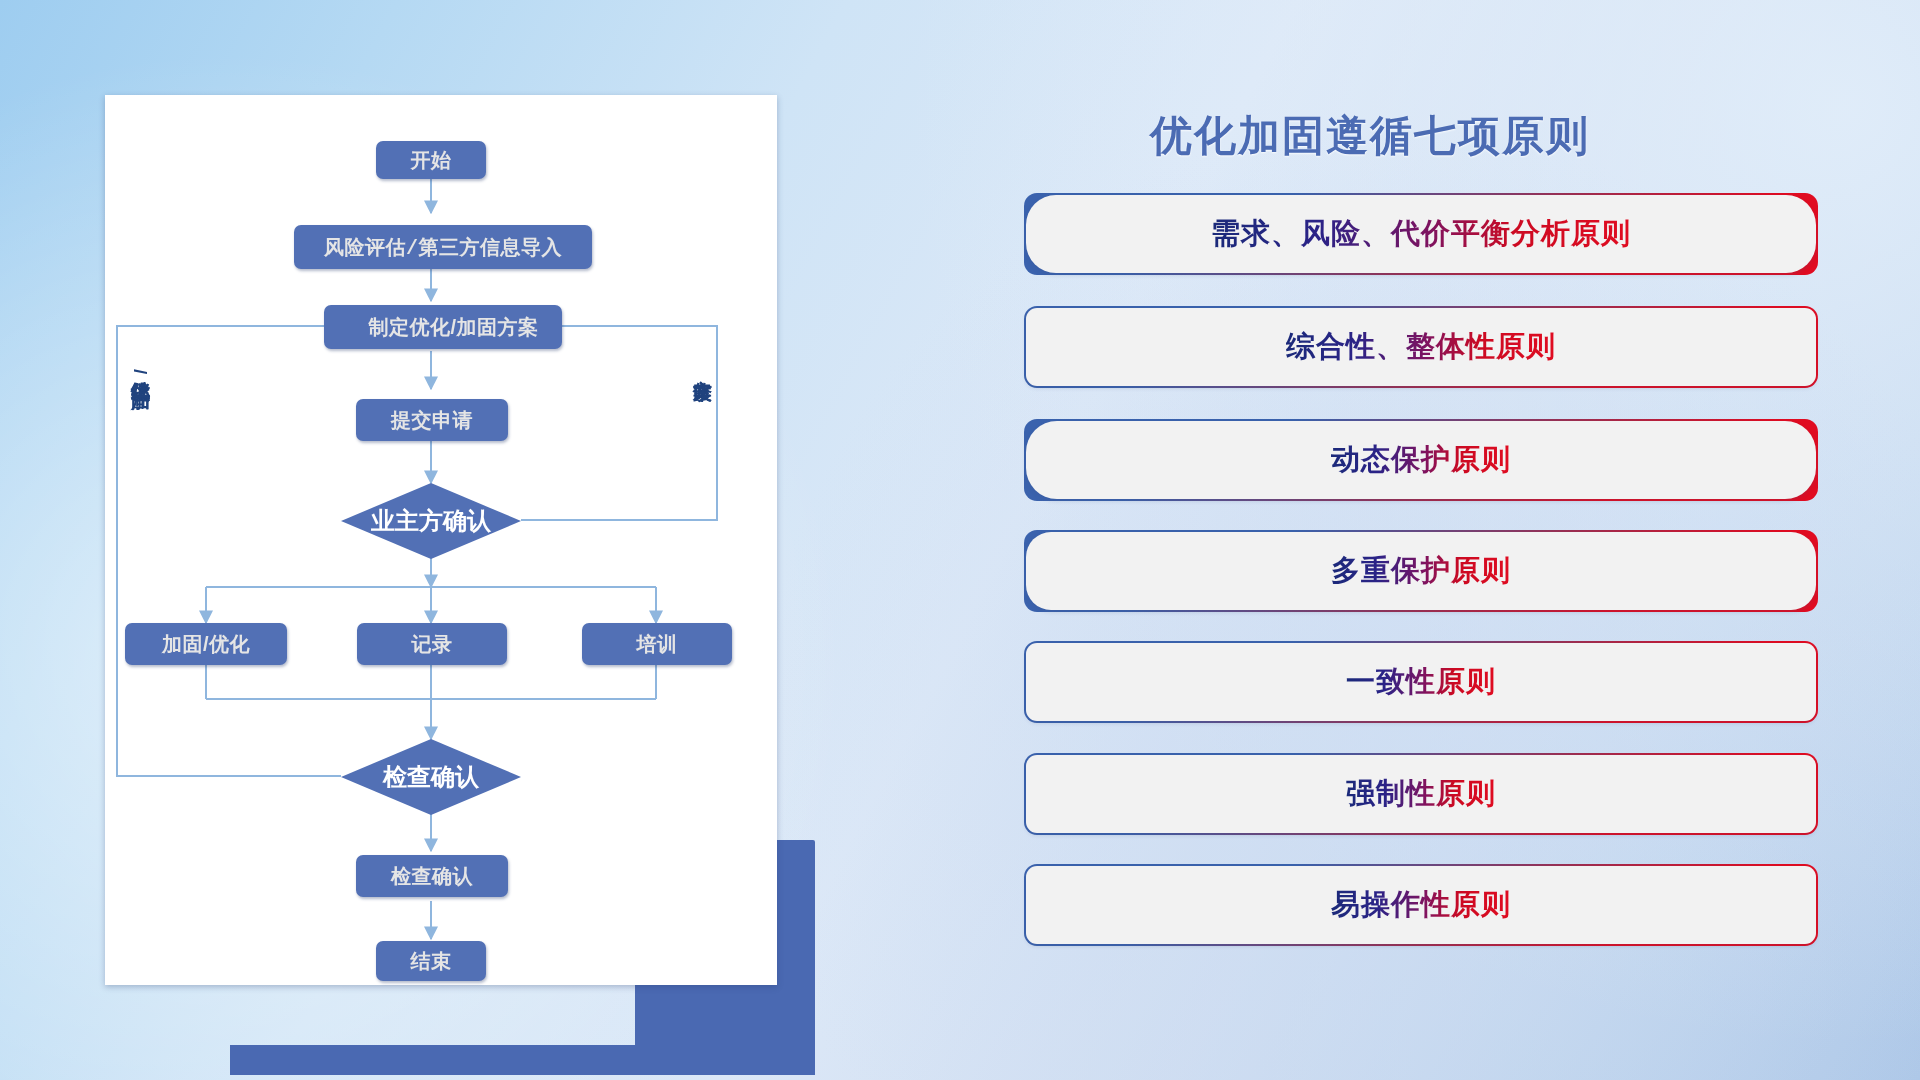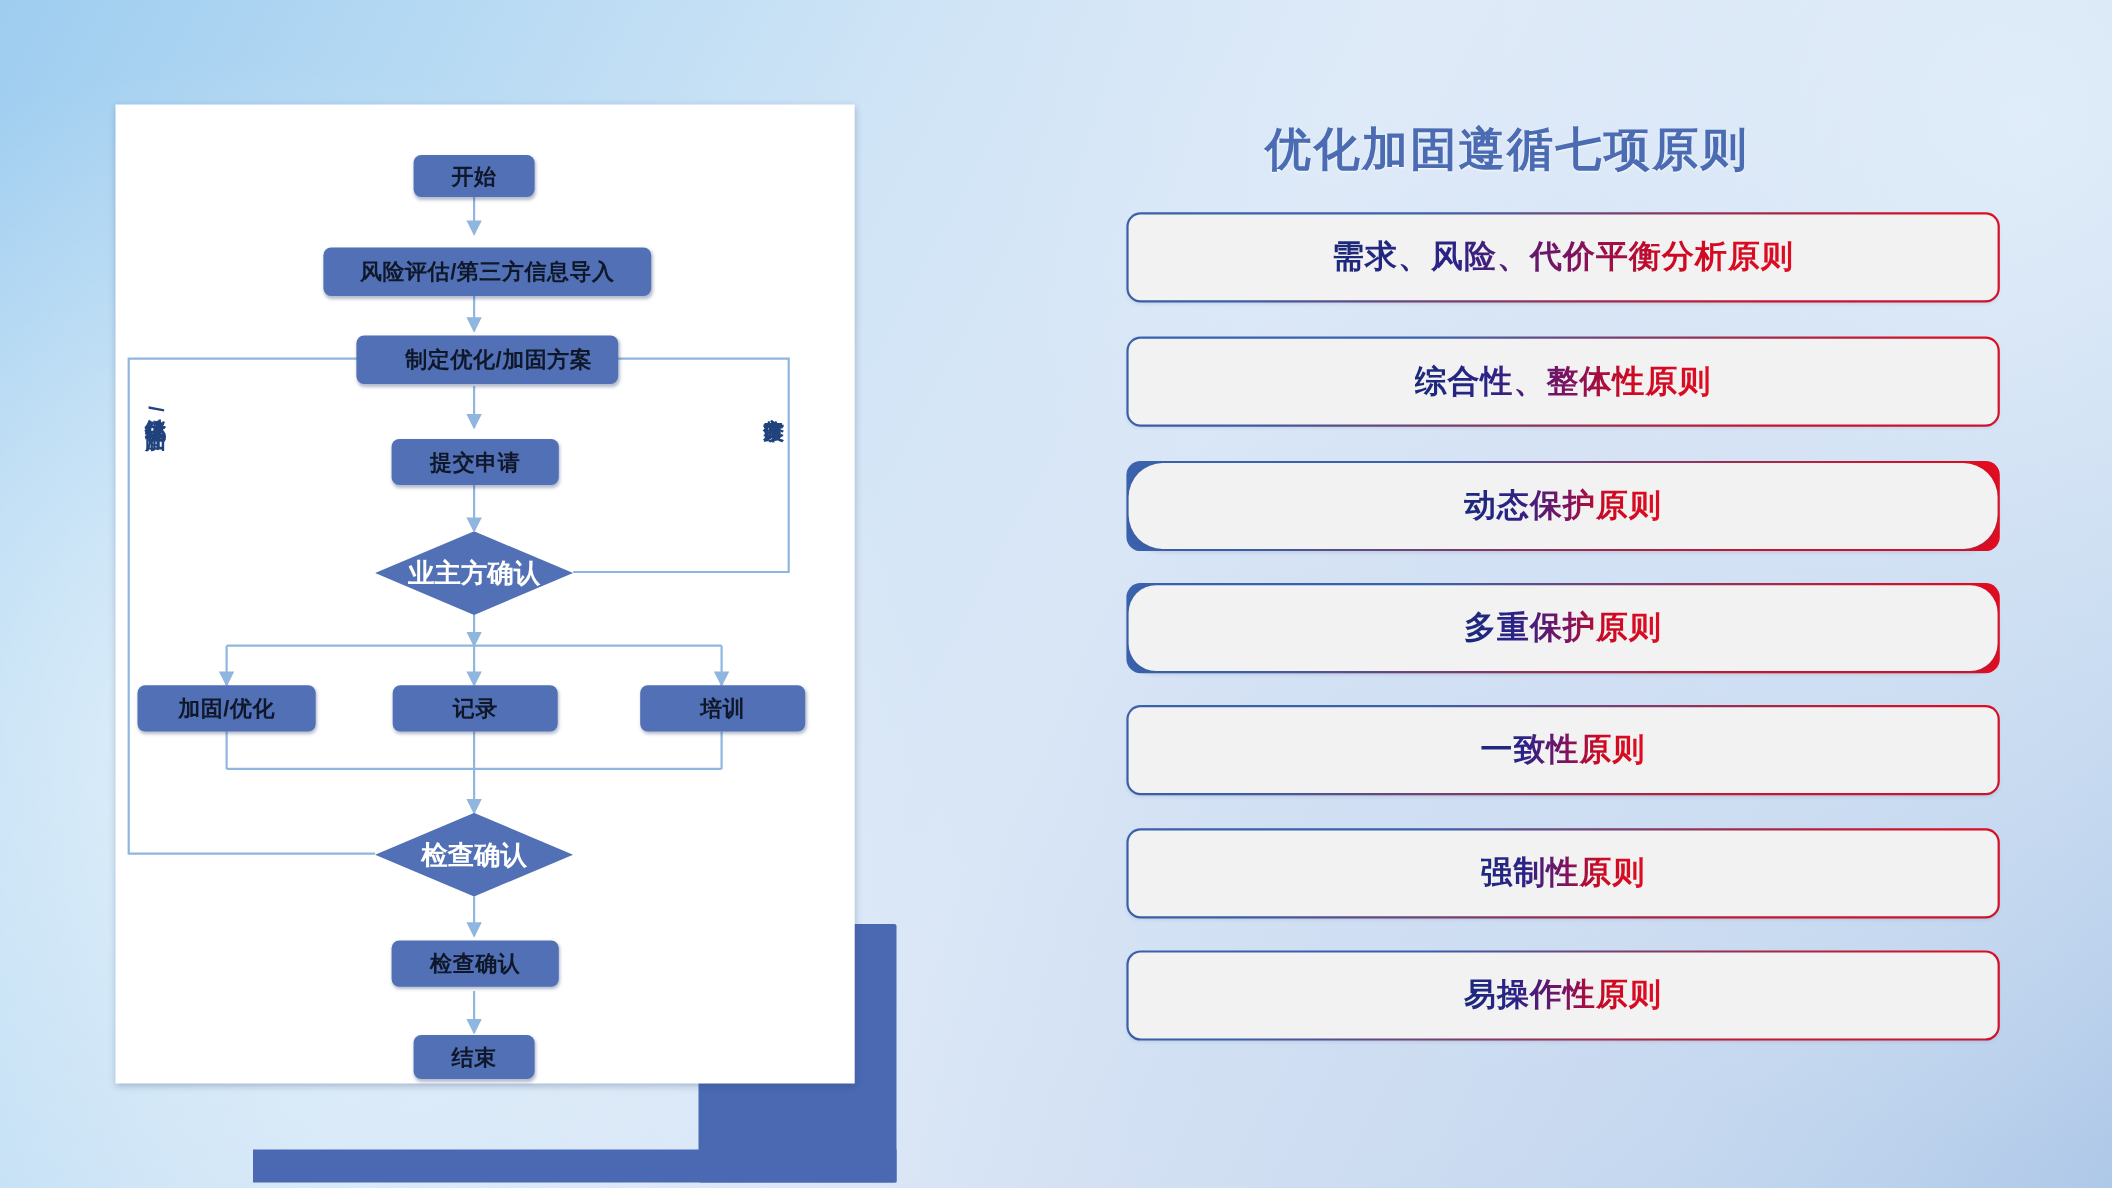--- a/index.html
+++ b/index.html
@@ -28,21 +28,21 @@
     position: absolute; left: 0; top: 0; width: 672px; height: 890px;
     background: #ffffff;
     box-shadow: 0 2px 6px rgba(40,60,110,0.30);
   }
   #flow-svg { position: absolute; left: 0; top: 0; }
 
   .node {
     position: absolute;
     background: #5270b5;
     border-radius: 7px;
-    color: #0f172a;
+    color: #e5e5e5;
     font-size: 20px;
     font-weight: bold;
     display: flex; align-items: center; justify-content: center;
     white-space: nowrap;
     box-shadow: 1px 2px 3px rgba(40,60,110,0.35);
     letter-spacing: .5px;
   }
   .diamond {
     position: absolute;
     display: flex; align-items: center; justify-content: center;
@@ -156,21 +156,21 @@
 
       <g stroke="#8FB6DE" stroke-width="2" fill="none" marker-end="url(#ah)">
         <path d="M 416,425 L 612,425 L 612,231 L 398,231"></path>
       </g>
     </svg>
 
     <div class="node" style="left:271px; top:46px; width:110px; height:38px;">
       <span>开始</span>
     </div>
 
-    <div class="node" style="left:189px; top:130px; width:298px; height:44px;">
+    <div class="node" style="left:189px; top:130px; width:298px; height:44px;font-family:Liberation Mono, monospace;">
       <span>风险评估/第三方信息导入</span>
     </div>
 
     <div class="node" style="left:219px; top:210px; width:238px; height:44px;padding-left:21px;">
       <span>制定优化/加固方案</span>
     </div>
 
     <div class="node" style="left:251px; top:304px; width:152px; height:42px;">
       <span>提交申请</span>
     </div>
@@ -209,21 +209,21 @@
 
     <div class="vlabel" style="left:588px; top:270px;">方案修改</div>
 
   </div>
 </div>
 
 <div id="right-panel">
 
   <div id="right-title">优化加固遵循七项原则</div>
 
-  <div class="principle-card" style="top:105px;">
+  <div class="principle-card" style="top:105px;border-radius:30px;">
     <span class="principle-label">需求、风险、代价平衡分析原则</span>
   </div>
 
   <div class="principle-card" style="top:218px;">
     <span class="principle-label">综合性、整体性原则</span>
   </div>
 
   <div class="principle-card" style="top:331px;border-radius:31px;">
     <span class="principle-label">动态保护原则</span>
   </div>

